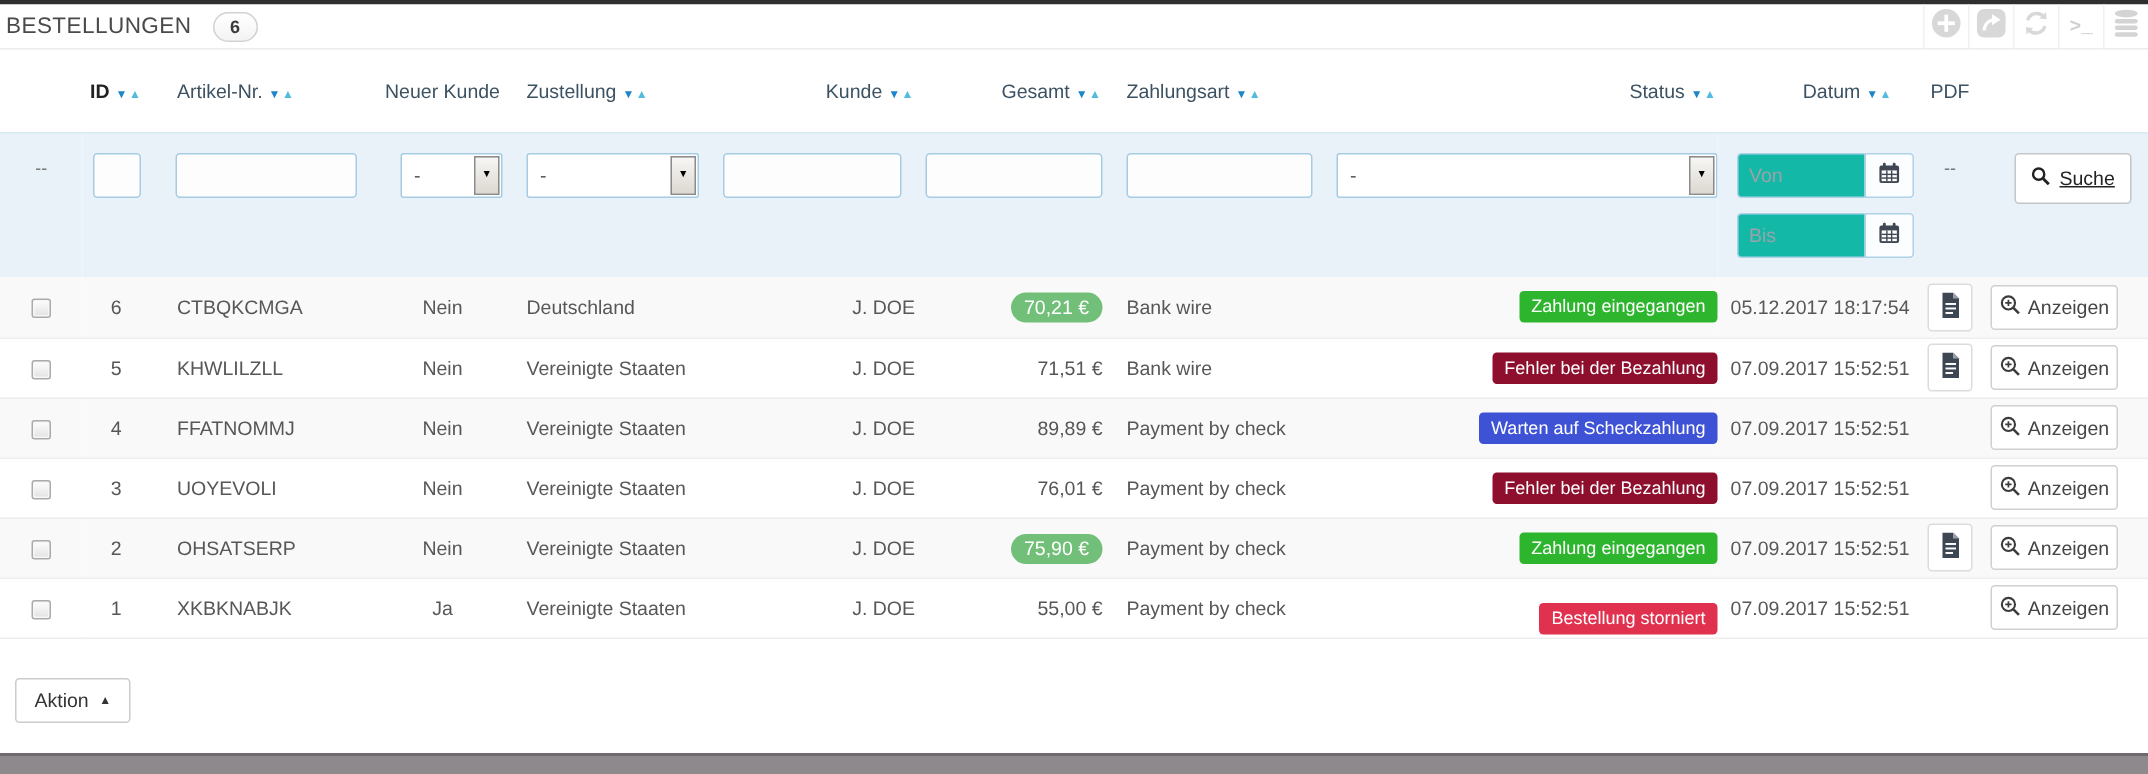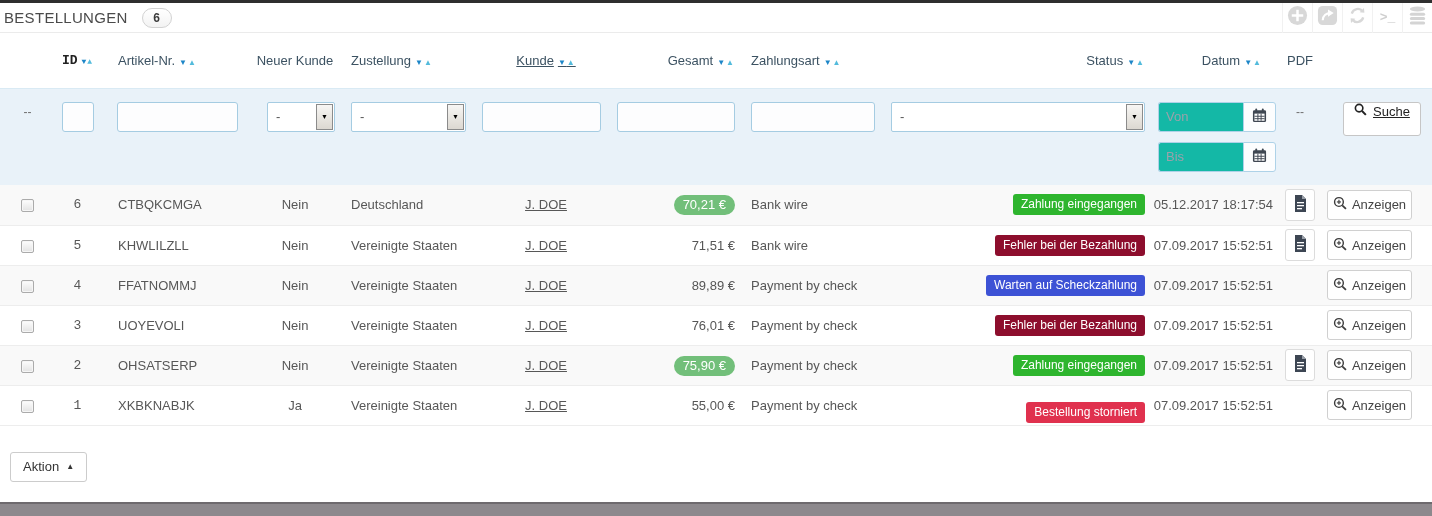--- a/index.html
+++ b/index.html
@@ -29,31 +29,31 @@
   .dash { color:#6f6f6f; font-size:12px; display:block; text-align:center; padding-top:3px; }
   .f-input { height:30px; border:1px solid #a5cce2; border-radius:3px; background:#fdfdfe; font-family:"Liberation Sans",sans-serif; font-size:13px; color:#444; padding:0 6px; display:block; }
   .sel { height:30px; border:1px solid #a5cce2; border-radius:2px; background:#fff; display:flex; align-items:center; justify-content:space-between; padding-left:8px; cursor:pointer; }
   .sel .selval { font-size:13px; color:#555; }
   .selbtn { width:17px; height:26px; margin-right:1px; background:linear-gradient(#f7f6f4,#dcd8d1); border:1px solid #8b8b8b; display:flex; align-items:center; justify-content:center; font-size:7px; color:#000; }
   .dategroup { display:flex; height:30px; margin-left:13px; width:118px; }
   .dategroup + .dategroup { margin-top:10px; }
   .date-input { flex:1; min-width:0; border:1px solid #aed2e8; border-right:0; border-radius:3px 0 0 3px; background:#14b8a6; font-family:"Liberation Sans",sans-serif; font-size:13px; color:#444; padding:0 7px; }
   .date-input::placeholder { color:#9aa2aa; opacity:1; }
   .calbtn { width:33px; border:1px solid #aed2e8; border-radius:0 3px 3px 0; background:#fcfdfe; display:flex; align-items:center; justify-content:center; cursor:pointer; }
-  .search-btn { margin-left:21px; height:32px; padding:16px 10px; border:1px solid #c6c6c6; border-radius:3px; background:#fff; display:flex; align-items:flex-end; gap:6px; font-size:13px; color:#222; cursor:pointer; font-family:"Liberation Sans",sans-serif;text-decoration:underline; }
+  .search-btn { margin-left:21px; height:32px; padding:16px 10px; border:1px solid #c6c6c6; border-radius:3px; background:#fff; display:flex; align-items:center; gap:6px; font-size:13px; color:#222; cursor:pointer; font-family:"Liberation Sans",sans-serif;text-decoration:underline; }
 
   tr.datarow td { height:40px; border-bottom:1px solid #ededed; color:#575757; vertical-align:middle; white-space:nowrap; }
   tr.datarow.alt td { background:#f9f9f9; }
 
   .c-check { text-align:center; }
-  .c-id { text-align:center;font-family:Liberation Mono, monospace; }
+  .c-id { text-align:center; }
   .c-ref { padding-left:18px; text-align:left; }
   .c-new { text-align:center; }
   .c-del { padding-left:11px; text-align:left; }
-  .c-cust { padding-left:12px; text-align:center;text-decoration:underline; }
+  .c-cust { padding-left:12px; text-align:right; }
   .c-total { text-align:right; padding-right:5px; }
   .c-pay { padding-left:11px; text-align:left; }
   .c-status { padding-left:11px; text-align:right; }
   .c-date { text-align:right; padding-right:5px; }
   .c-pdf { text-align:center; }
   .c-act { text-align:left; }
   th.c-date { padding-right:16px; }
 
   .checkbox { display:inline-block; width:13px; height:13px; border:1px solid #ababab; border-radius:2px; background:linear-gradient(#fefefe,#e2e2e2); box-shadow:inset 0 0 0 1px #f6f6f6; cursor:pointer; vertical-align:middle; }
 

